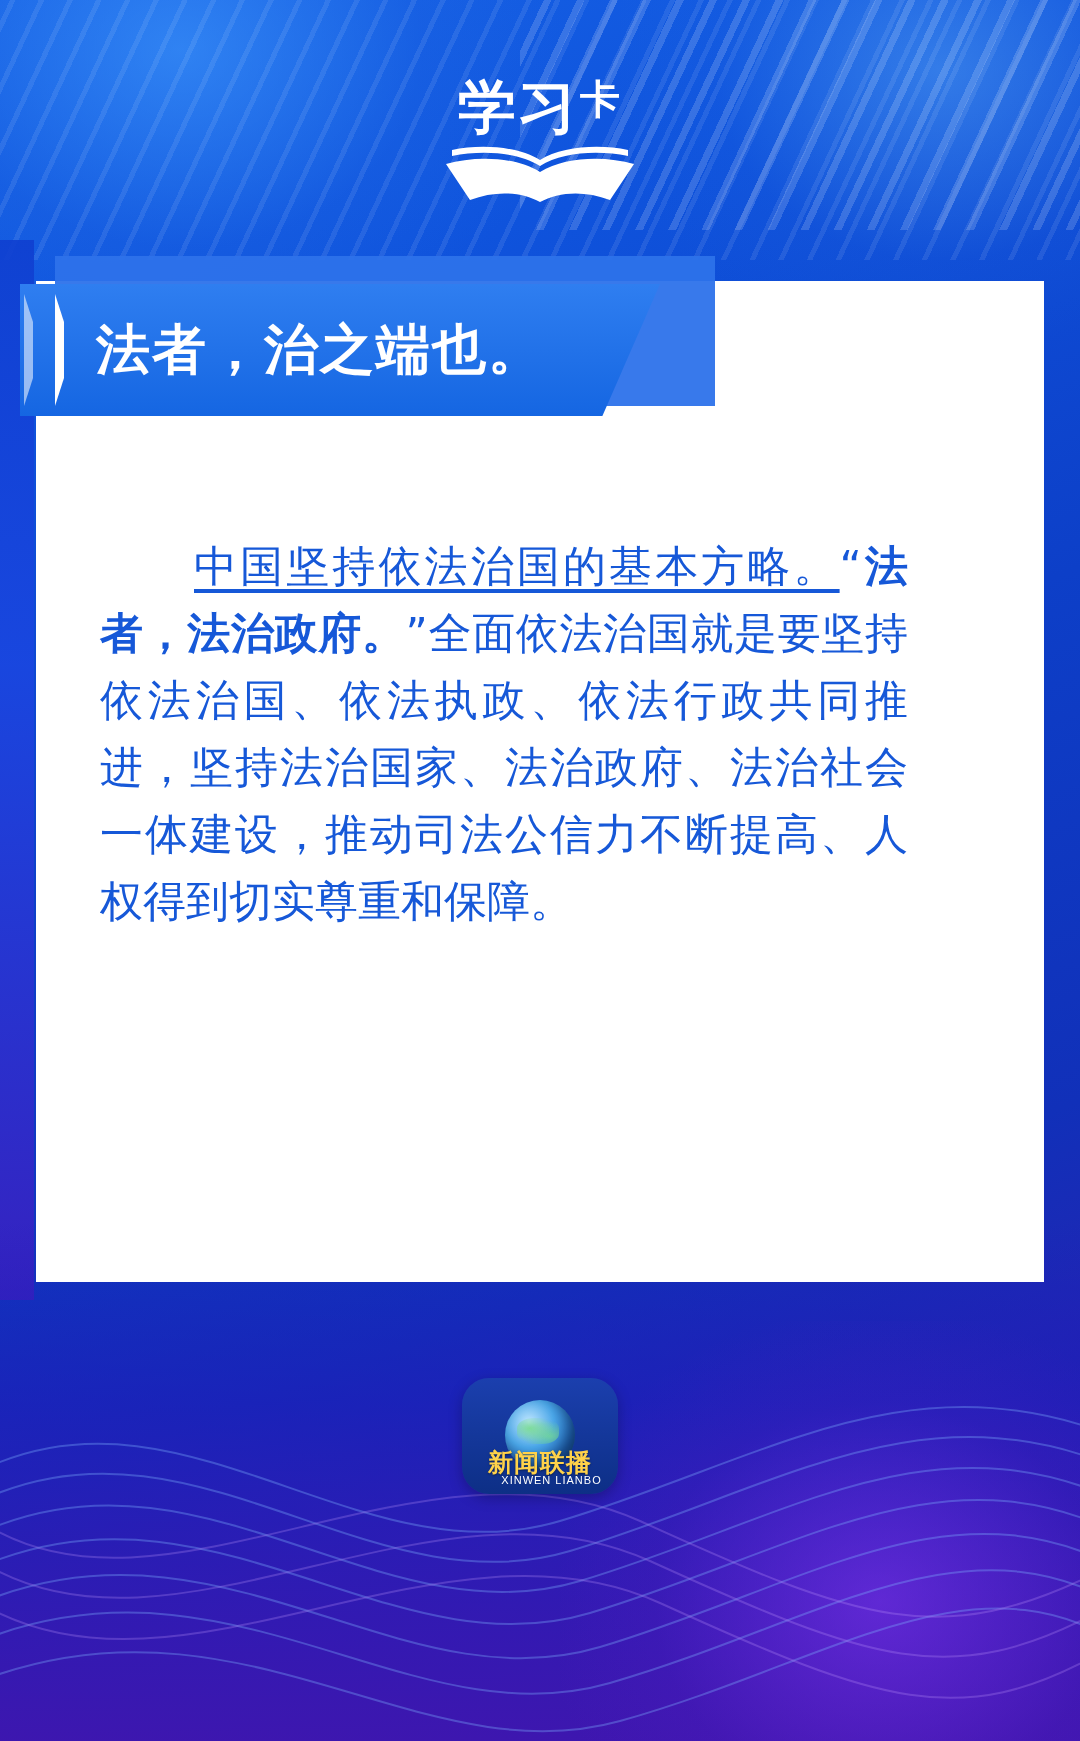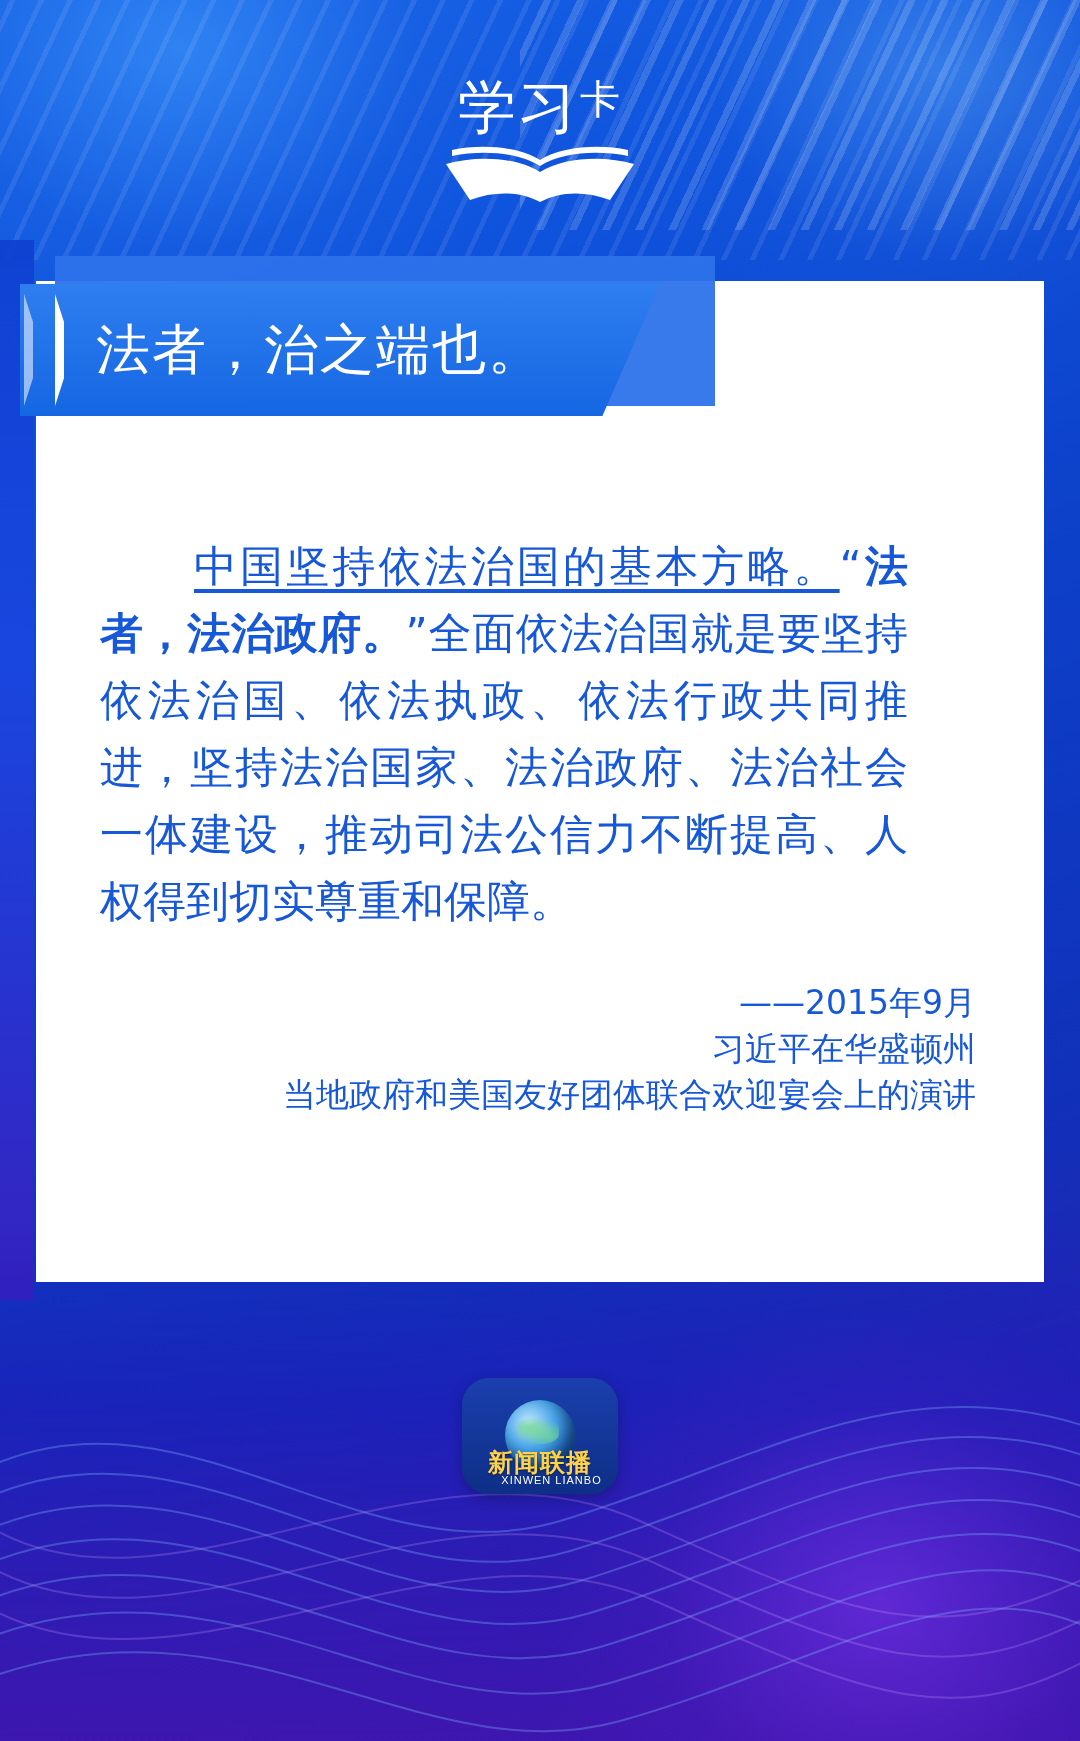--- a/index.html
+++ b/index.html
@@ -86,21 +86,21 @@
   .header-logo {
     position: absolute;
     top: 78px;
     left: 0;
     width: 1080px;
     text-align: center;
     color: #ffffff;
   }
   .logo-word {
     font-size: 58px;
-    font-weight: normal;
+    font-weight: bold;
     letter-spacing: 2px;
     line-height: 1;
     font-family: "DejaVu Serif", "Liberation Serif", serif;
     display: inline-block;
     position: relative;
   }
   .logo-word .ka {
     font-size: 40px;
     vertical-align: 14px;
     margin-left: 2px;
@@ -163,21 +163,21 @@
   .chev.small { opacity: .55; }
   .ribbon-title {
     position: absolute;
     left: 96px;
     top: 284px;
     height: 132px;
     display: flex;
     align-items: center;
     color: #ffffff;
     font-size: 54px;
-    font-weight: normal;
+    font-weight: bold;
     letter-spacing: 2px;
     font-family: "DejaVu Sans", "Liberation Sans", sans-serif;
   }
 
   
   .body-wrap {
     position: absolute;
     left: 100px;
     top: 490px;
     width: 808px;
@@ -323,25 +323,20 @@
   <div class="ribbon-chevrons">
     <span class="chev small"></span>
     <span class="chev"></span>
   </div>
   <div class="ribbon-title">法者，治之端也。</div>
 
   <div class="body-wrap">
     <p class="body-text"><span class="u">中国坚持依法治国的基本方略。</span><span>“</span><span class="bold">法者，</span><span class="bold">法治政府。</span><span>”</span><span>全面依法治国就是要坚持依法治国、依法执政、依法行政共同推进，坚持法治国家、法治政府、法治社会一体建设，推动司法公信力不断提高、人权得到切实尊重和保障。</span></p>
   </div>
 
-  <div class="attr">
-    <div>——2015年9月</div>
-    <div>习近平在华盛顿州</div>
-    <div>当地政府和美国友好团体联合欢迎宴会上的演讲</div>
-  </div>
 
   <div class="footer-badge">
     <div class="globe"></div>
     <div class="badge-cn">新闻联播</div>
     <div class="badge-en">XINWEN  LIANBO</div>
   </div>
 
 </div>
 
 </body></html>

